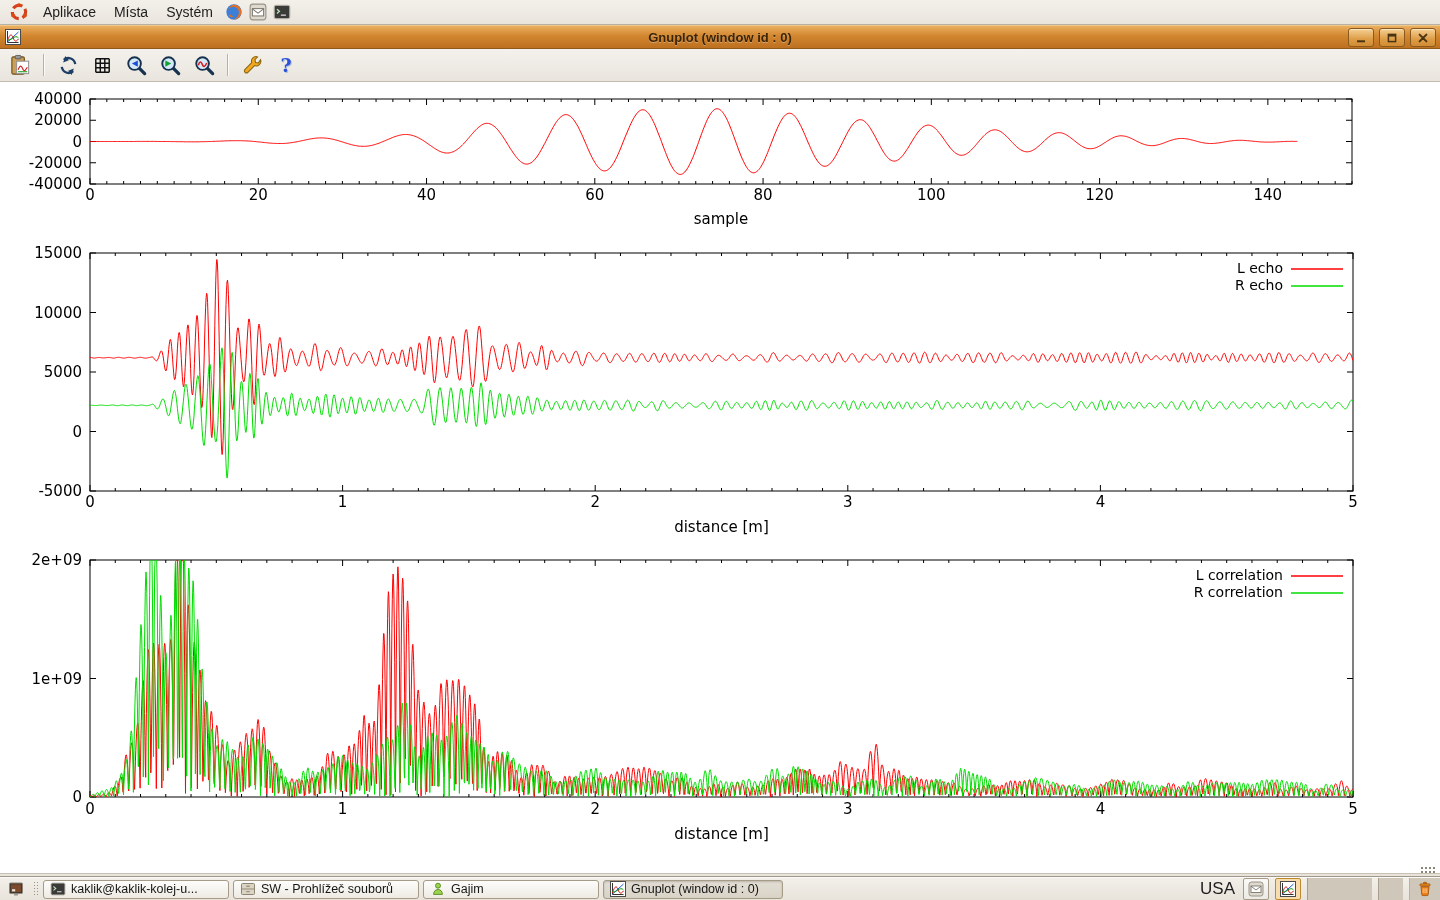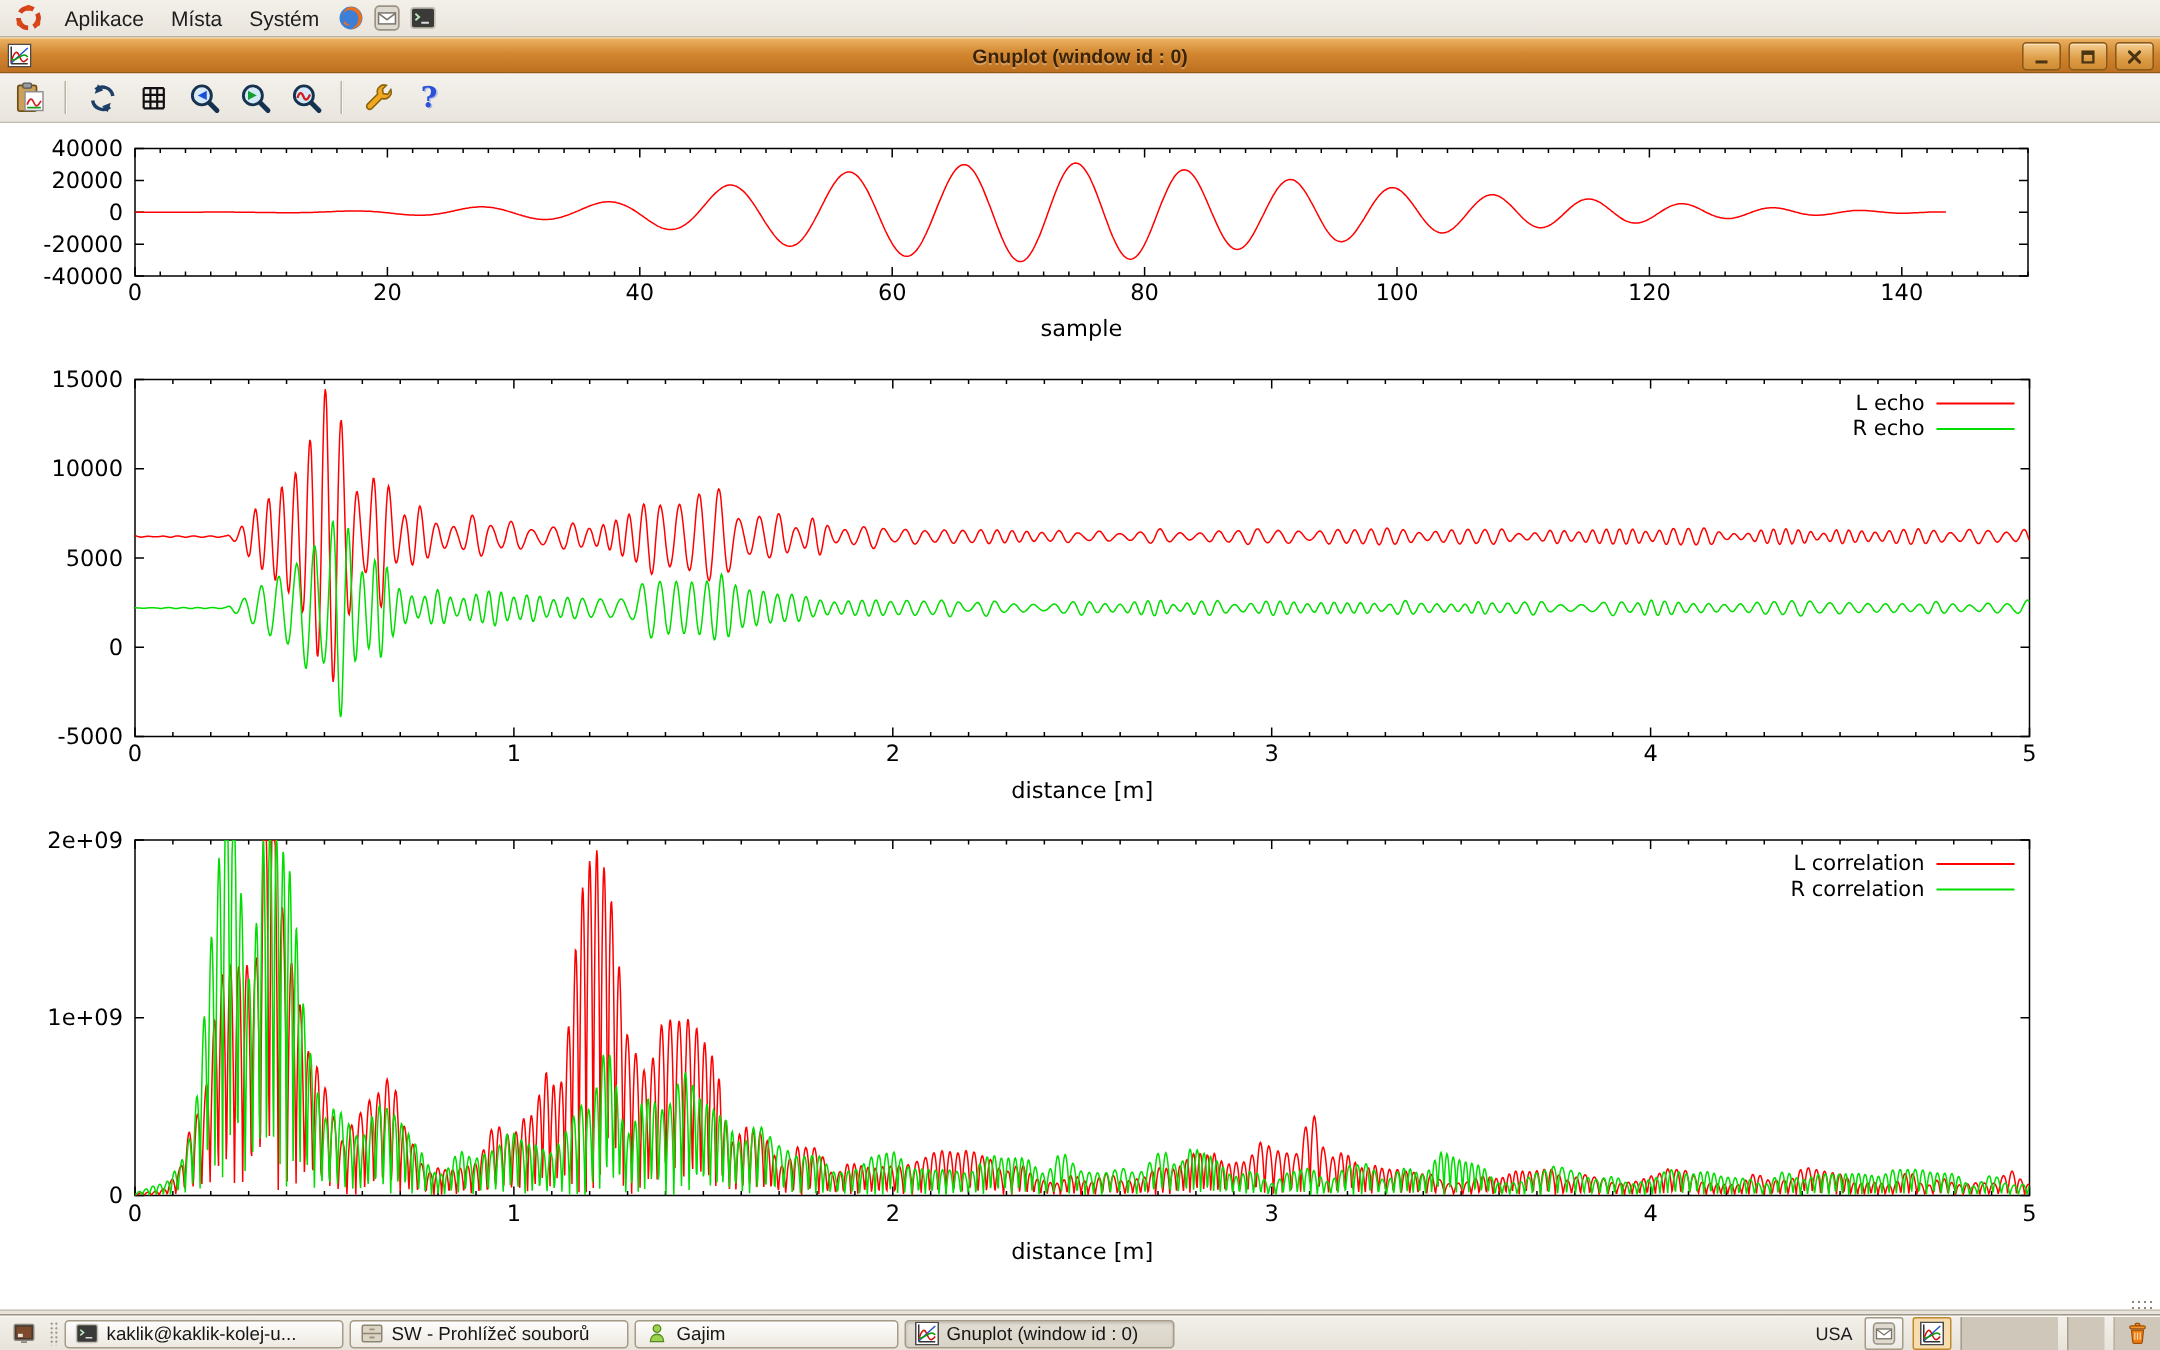--- a/index.html
+++ b/index.html
@@ -79,21 +79,21 @@
   .task-btn{
     height:19px;width:186px;box-sizing:border-box;
     border:1px solid #a59b87;border-radius:3px;
     background:linear-gradient(#fdfdfc,#eeeae2);
     display:flex;align-items:center;gap:5px;padding:0 6px;
     font-size:12.5px;color:#161616;white-space:nowrap;overflow:hidden;
   }
   .task-btn .tlabel{overflow:hidden;text-overflow:ellipsis;}
   .task-btn.active{background:linear-gradient(#e3ded4,#d9d3c7);box-shadow:inset 0 1px 2px rgba(0,0,0,.18);}
   .task-w176{width:176px;align-items:center;} .task-w180{width:180px;}
-  .kbd-layout{font-size:12px;color:#1d1d1d;margin-right:2px;}
+  .kbd-layout{font-size:17px;color:#1d1d1d;margin-right:2px;}
   .tray-btn{
     width:24px;height:20px;border:1px solid #a59b87;border-radius:2px;
     background:linear-gradient(#fbfaf8,#eceae3);
     display:flex;align-items:center;justify-content:center;
   }
   .tray-btn.highlight{background:#f6dcae;border-color:#c08a2c;}
   .tray-zone{height:22px;width:64px;background:#cfc8ba;border-left:1px solid #a79e8e;}
   .tray-zone.short{width:24px;}
   .trash-zone{height:22px;width:30px;background:#cfc8ba;border-left:1px solid #b9b1a1;display:flex;align-items:center;justify-content:center;}
 </style>

